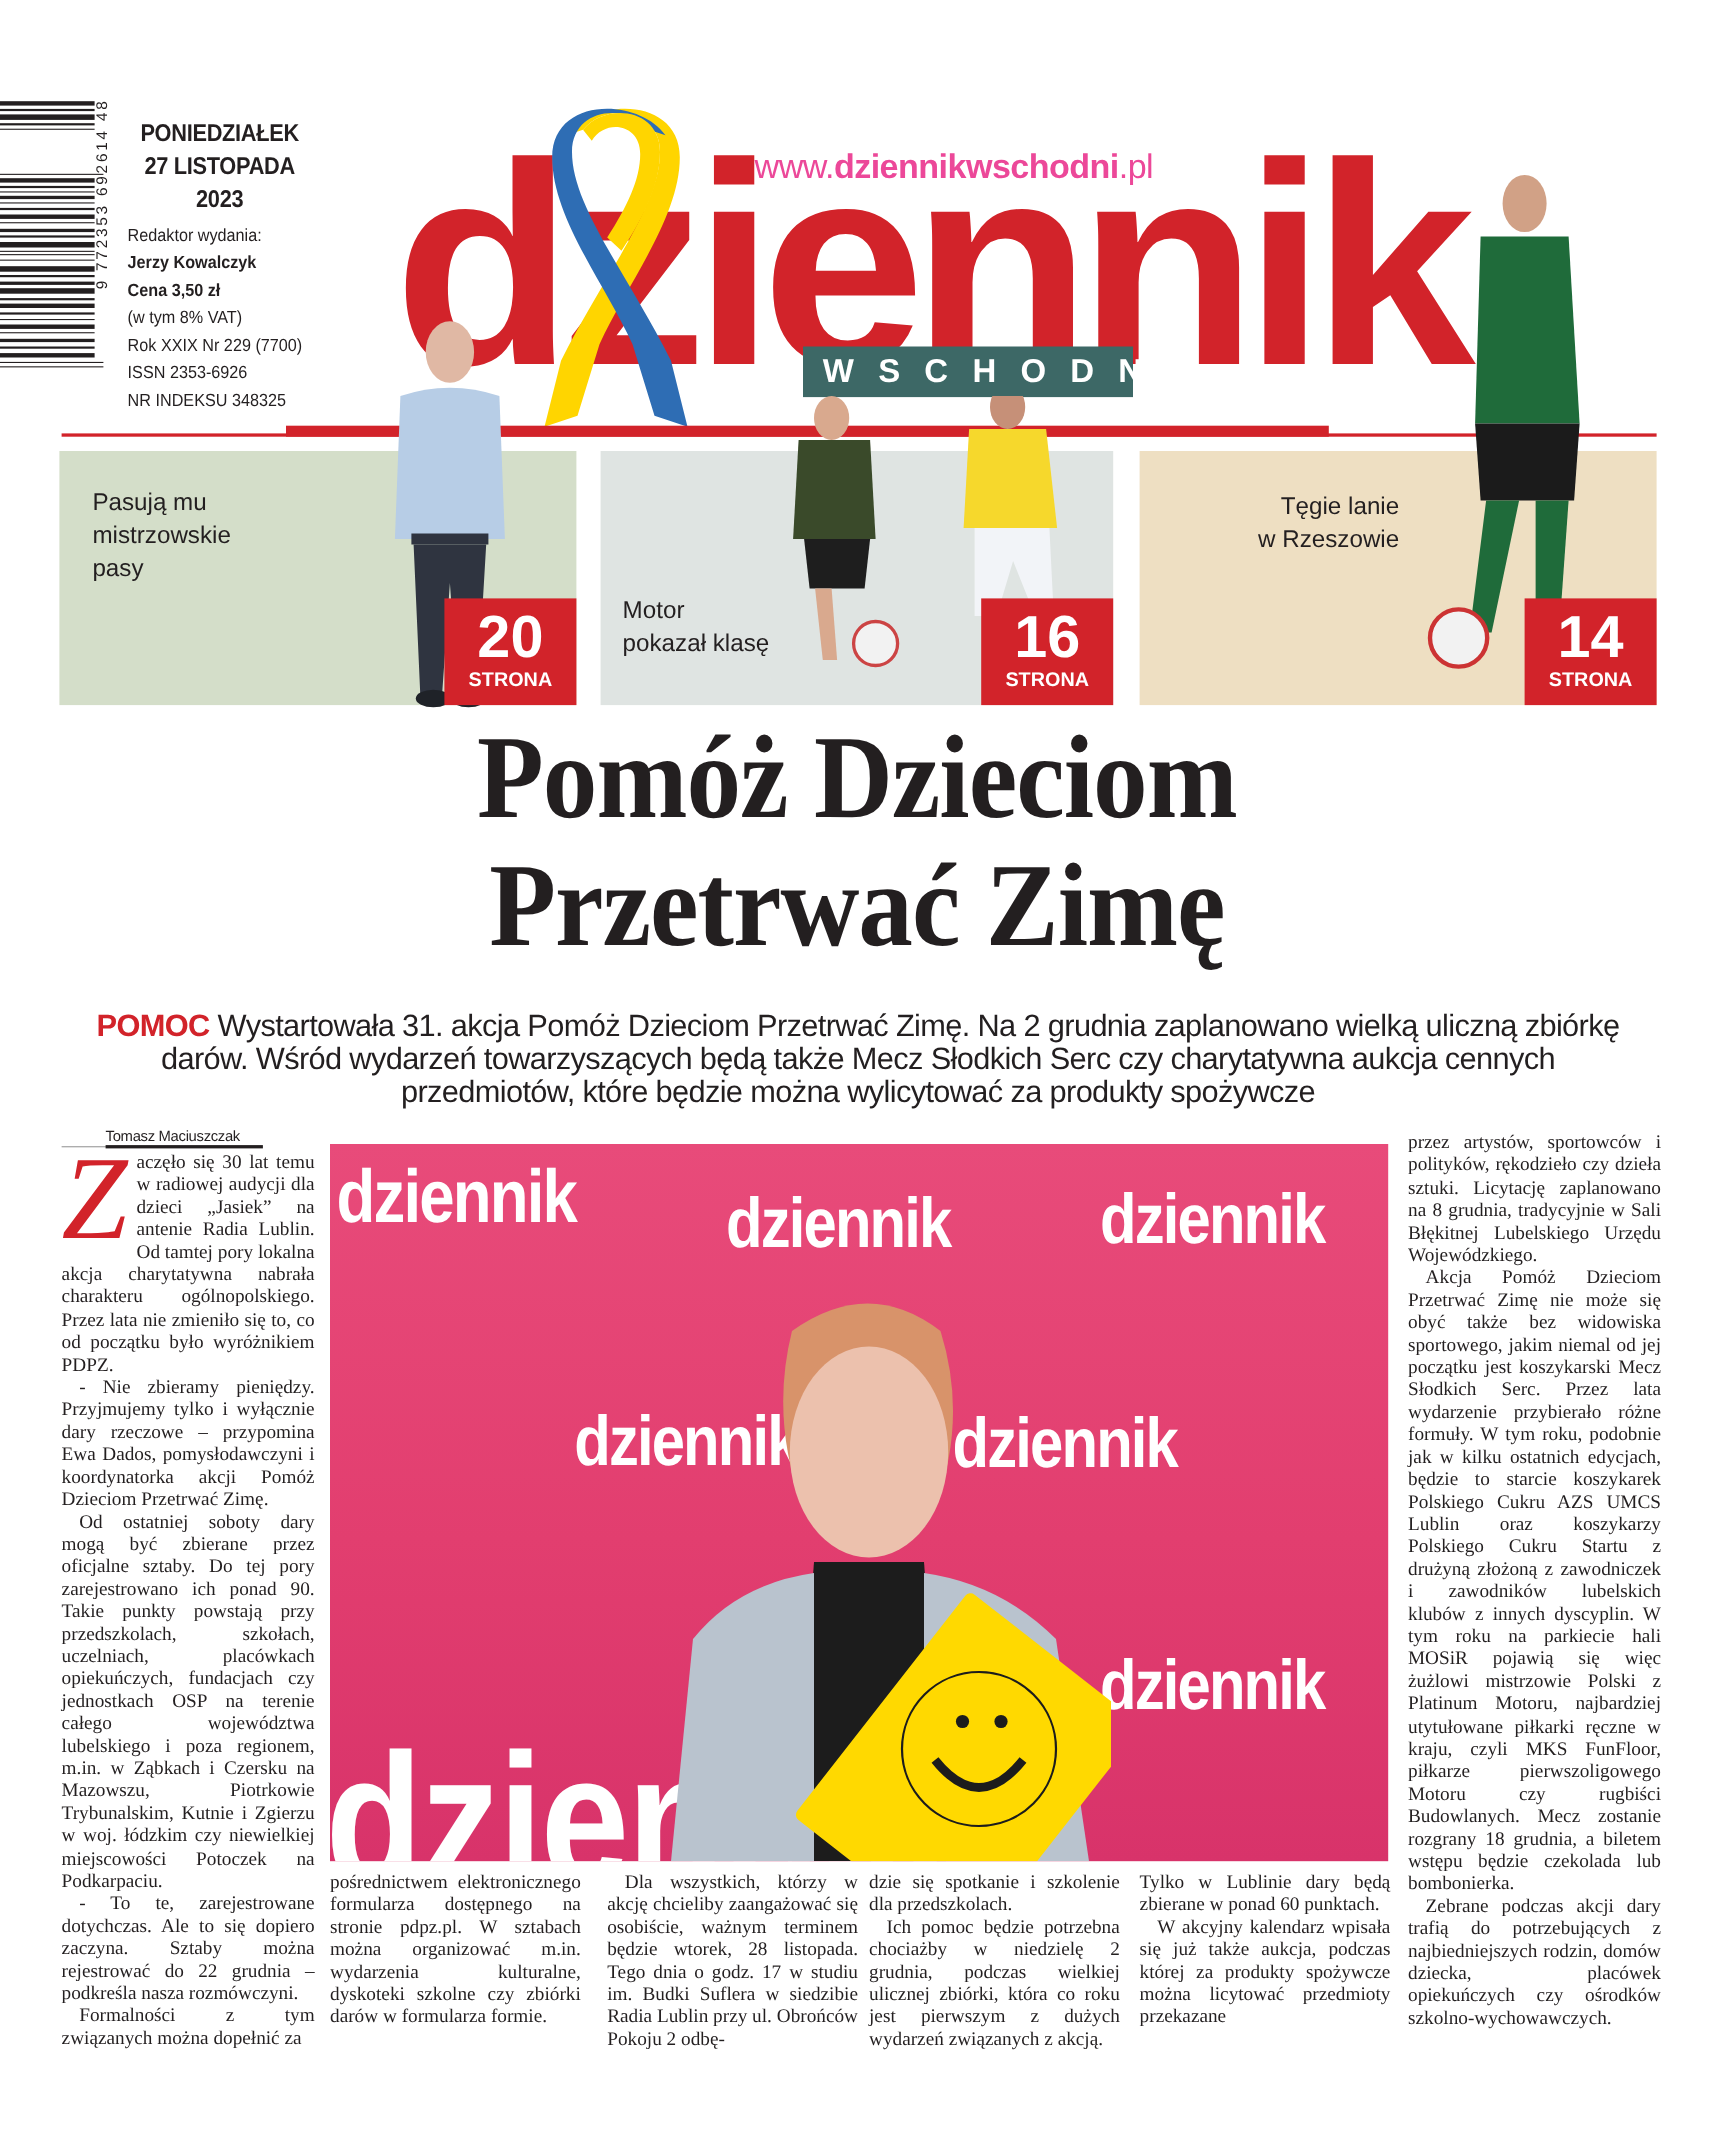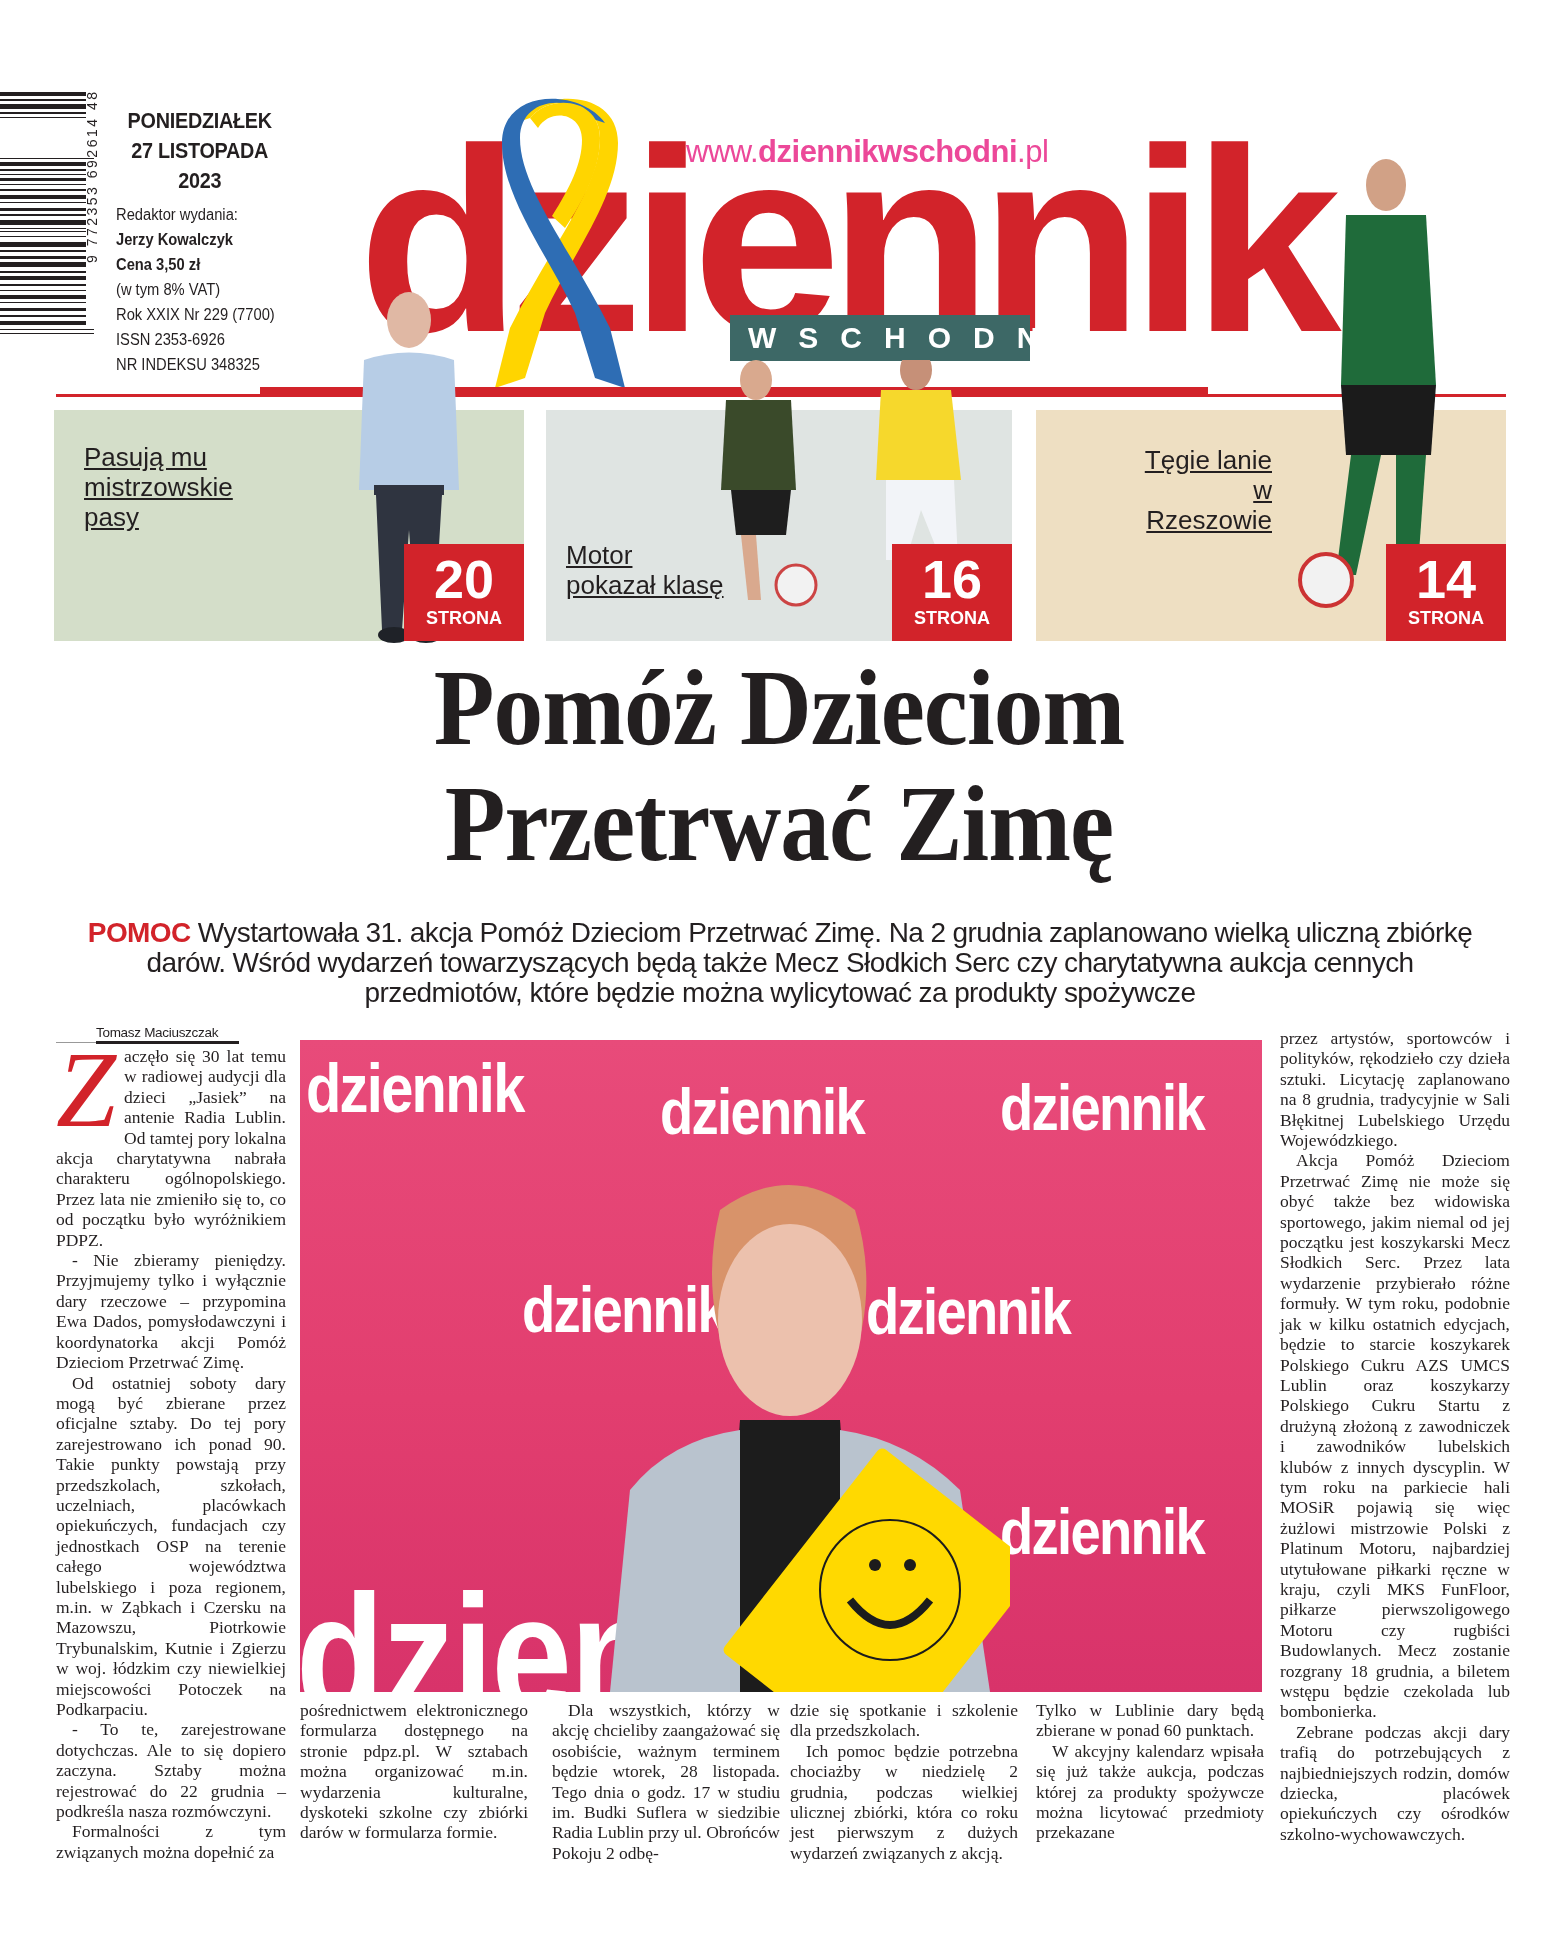--- a/index.html
+++ b/index.html
@@ -24,21 +24,21 @@
   .logo-sub { position: absolute; left: 380px; top: 205px; width: 300px; height: 46px; background: #3d6866; color: #ffffff; font-weight: bold; font-size: 30px; letter-spacing: 22px; line-height: 46px; text-align: center; padding-left: 18px; }
   .website { position: absolute; left: 336px; top: 24px; font-size: 31px; color: #ec4899; letter-spacing: -0.5px; }
   .website b { font-weight: bold; }
   .ribbon { position: absolute; left: 140px; top: -12px; width: 140px; height: 300px; }
 
   .rule-thick { left: 260px; top: 387px; width: 948px; height: 10px; background: #d2232a; }
   .rule-thin { left: 56px; top: 394px; width: 1450px; height: 3px; background: #d2232a; }
 
   
   .teaser { top: 410px; height: 231px; }
-  .teaser .title { position: absolute; font-size: 26px; line-height: 30px; color: #231f20; font-weight: normal; white-space: pre-line; text-decoration: underline; }
+  .teaser .title { position: absolute; font-size: 22px; line-height: 30px; color: #231f20; font-weight: normal; white-space: pre-line; }
   .badge { position: absolute; background: #d2232a; color: #fff; text-align: center; width: 120px; height: 97px; bottom: 0; right: 0; }
   .badge .num { font-weight: bold; font-size: 54px; line-height: 58px; display: block; margin-top: 6px; }
   .badge .lbl { font-weight: bold; font-size: 18px; line-height: 20px; display: block; }
   .t1 { left: 54px; width: 470px; background: #d4dec9; }
   .t2 { left: 546px; width: 466px; background: #dfe4e2; }
   .t3 { left: 1036px; width: 470px; background: #eedfc2; }
 
   
   .figure { position: absolute; }
 

